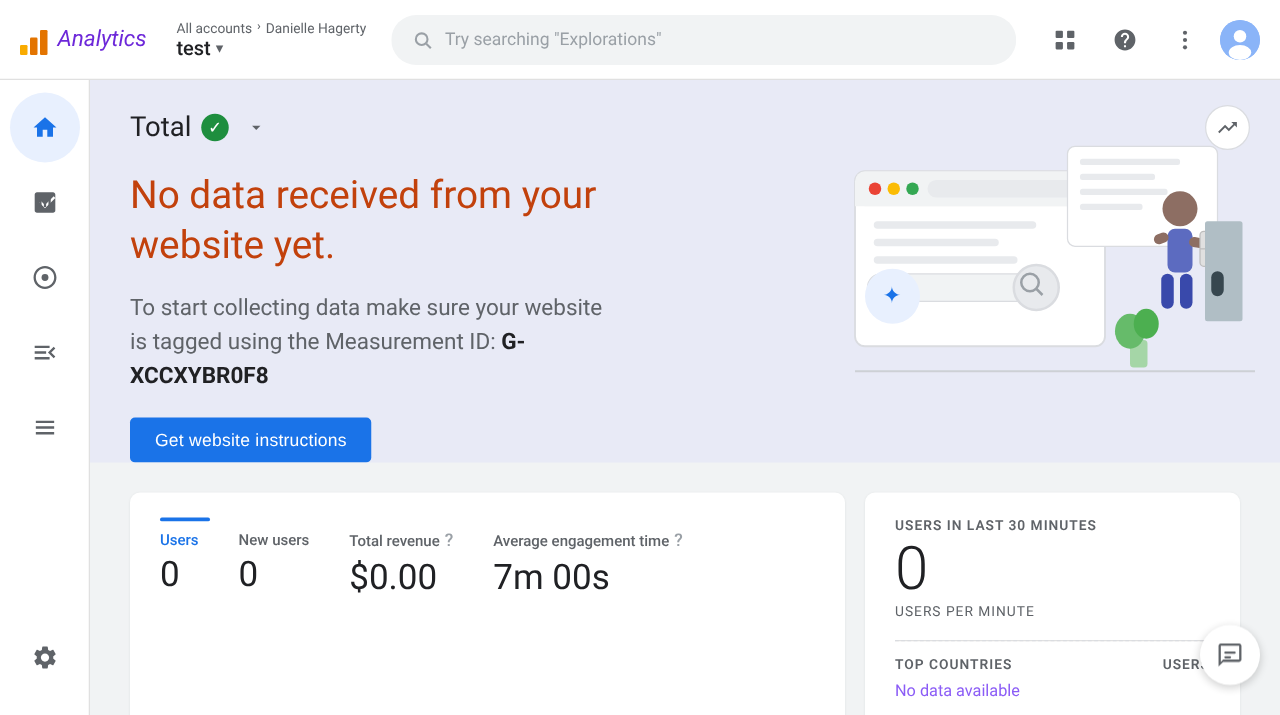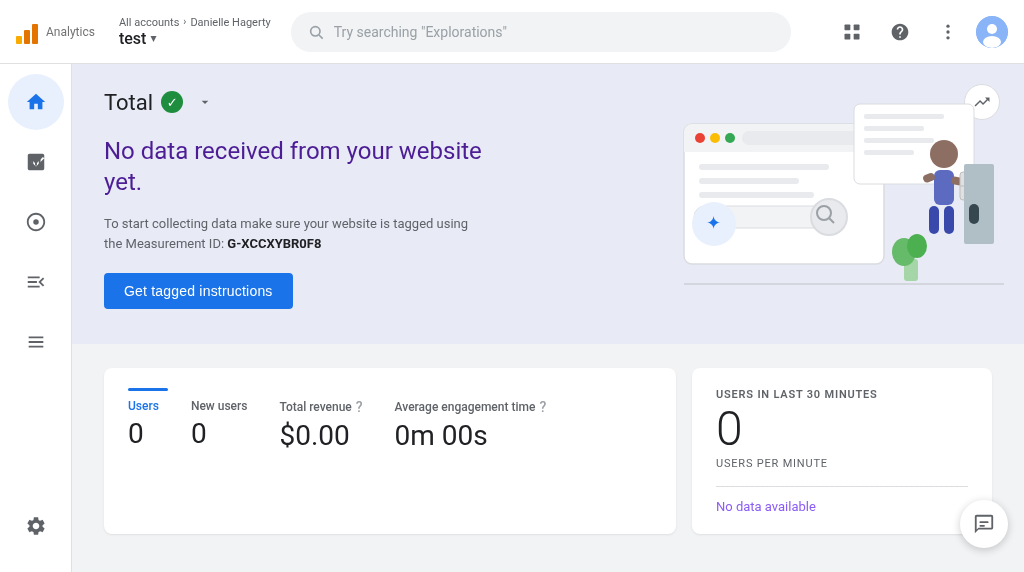--- a/index.html
+++ b/index.html
@@ -10,21 +10,21 @@
       display: flex; align-items: center; background: #fff;
       height: 64px; padding: 0 16px; border-bottom: 1px solid #e0e0e0;
       position: relative; z-index: 10;
     }
     .logo-area { display: flex; align-items: center; gap: 8px; margin-right: 24px; }
     .logo-bars { display: flex; align-items: flex-end; gap: 2px; height: 24px; }
     .logo-bar { width: 6px; border-radius: 1px; }
     .logo-bar.b1 { height: 8px; background: #f9ab00; }
     .logo-bar.b2 { height: 14px; background: #e37400; }
     .logo-bar.b3 { height: 20px; background: #e37400; }
-    .logo-text { font-size: 12px; color: #737373; font-weight: 400; }
+    .logo-text { font-size: 18px; color: #6d28d9; font-weight: 400; font-style: italic; }
     .account-area { display: flex; flex-direction: column; margin-right: 20px; }
     .account-path { font-size: 11px; color: #5f6368; display: flex; align-items: flex-start; gap: 4px; }
     .account-path .chevron { font-size: 10px; }
     .account-name { font-size: 16px; color: #202124; font-weight: 500; display: flex; align-items: center; gap: 4px; cursor: pointer; }
     .account-name .dropdown-arrow { font-size: 12px; color: #5f6368; }
     .search-bar {
       flex: 1; max-width: 500px; height: 40px; background: #f1f3f4; border-radius: 24px;
       display: flex; align-items: center; padding: 0 16px; gap: 10px;
       border: 1px solid transparent;
     }
@@ -73,22 +73,22 @@
     .home-dropdown-btn {
       width: 28px; height: 28px; border-radius: 50%; display: flex; align-items: center;
       justify-content: center; cursor: pointer; color: #5f6368; border: none; background: transparent;
     }
     .trending-btn {
       position: absolute; top: 20px; right: 24px; width: 36px; height: 36px;
       border-radius: 50%; display: flex; align-items: center; justify-content: center;
       cursor: pointer; color: #5f6368; border: 1px solid #dadce0; background: #fff;
     }
 
-    .no-data-title { font-size: 24px; color: #4c1d95; font-weight: 400; line-height: 1.3; margin-bottom: 16px; max-width: 380px; }
-    .no-data-desc { font-size: 13px; color: #5f6368; max-width: 380px; line-height: 1.5; margin-bottom: 20px; }
+    .no-data-title { font-size: 31px; color: #c2410c; font-weight: 400; line-height: 1.3; margin-bottom: 16px; max-width: 380px; }
+    .no-data-desc { font-size: 18px; color: #5f6368; max-width: 380px; line-height: 1.5; margin-bottom: 20px; }
     .measurement-id { font-weight: 700; color: #202124; }
 
     .tag-btn {
       background: #1a73e8; color: #fff; border: none; border-radius: 4px;
       padding: 10px 20px; font-size: 14px; font-weight: 500; cursor: pointer;
       letter-spacing: 0.2px;
     }
 
     
     .illustration {
@@ -258,21 +258,21 @@
             <path d="M16 6l2.29 2.29-4.88 4.88-4-4L2 16.59 3.41 18l6-6 4 4 6.3-6.29L22 12V6z"></path>
           </svg>
       </button>
 
       <p class="no-data-title">No data received from your website yet.</p>
       <p class="no-data-desc">
         <span>To start collecting data make sure your website is tagged using the Measurement ID:</span>
         <span class="measurement-id">G-XCCXYBR0F8</span>
       </p>
 
-      <button class="tag-btn">Get tagged instructions</button>
+      <button class="tag-btn">Get website instructions</button>
 
       
       <div class="illustration">
         <svg width="380" height="240" viewBox="0 0 380 240" fill="none" xmlns="http://www.w3.org/2000/svg">
 
           <rect x="60" y="40" width="200" height="140" rx="8" fill="#fff" stroke="#dadce0" stroke-width="1.5"></rect>
           <rect x="60" y="40" width="200" height="28" rx="8" fill="#f1f3f4"></rect>
           <rect x="60" y="54" width="200" height="14" fill="#f1f3f4"></rect>
           <circle cx="76" cy="54" r="5" fill="#ea4335"></circle>
           <circle cx="91" cy="54" r="5" fill="#fbbc04"></circle>
@@ -340,30 +340,34 @@
               <span>Total revenue</span>
               <span class="help-icon">?</span>
             </div>
             <div class="stat-value">$0.00</div>
           </div>
           <div class="stat-item">
             <div class="stat-label grey">
               <span>Average engagement time</span>
               <span class="help-icon">?</span>
             </div>
-            <div class="stat-value">0m 00s</div>
+            <div class="stat-value">7m 00s</div>
           </div>
         </div>
       </div>
 
       <div class="realtime-card">
         <div class="realtime-label">USERS IN LAST 30 MINUTES</div>
         <div class="realtime-value">0</div>
         <div class="realtime-sublabel">USERS PER MINUTE</div>
         <hr class="divider">
+        <div class="countries-header">
+          <span class="countries-label">TOP COUNTRIES</span>
+          <span class="countries-label">USERS</span>
+        </div>
         <div class="no-data-text">No data available</div>
       </div>
 
     </div>
   </main>
 </div>
 
 <button class="chat-fab" title="Chat support">
   <svg width="22" height="22" viewBox="0 0 24 24" fill="#5f6368">
       <path d="M20 2H4c-1.1 0-2 .9-2 2v18l4-4h14c1.1 0 2-.9 2-2V4c0-1.1-.9-2-2-2zm0 14H6l-2 2V4h16v12z"></path>

